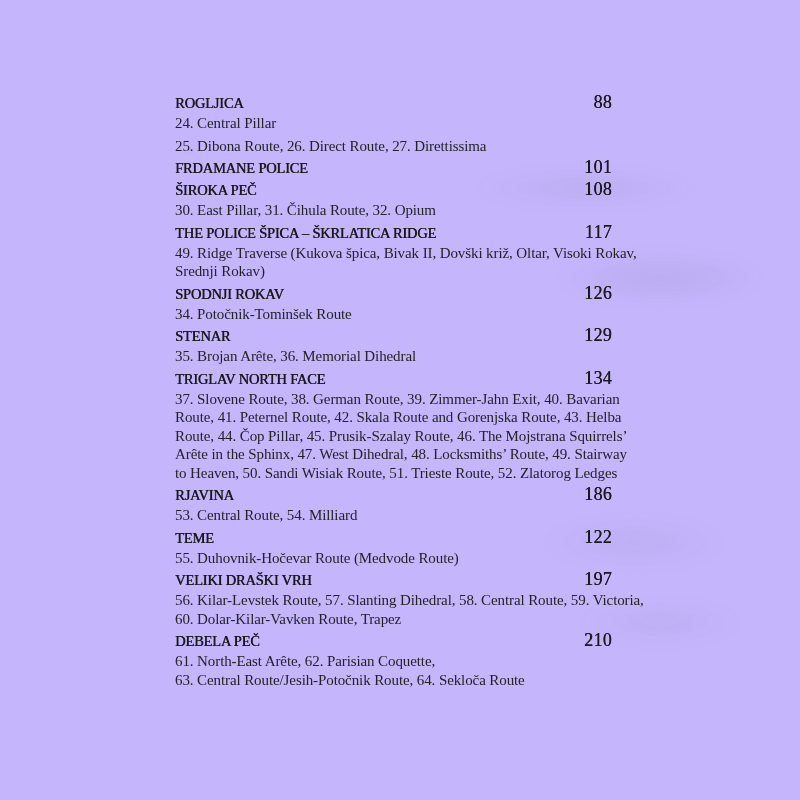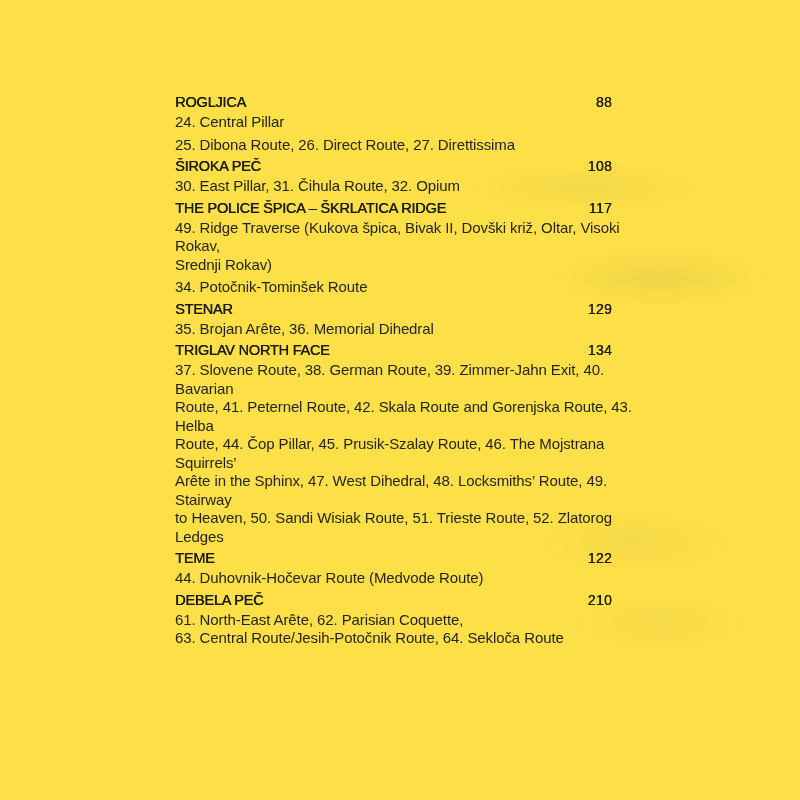--- a/index.html
+++ b/index.html
@@ -5,23 +5,23 @@
 <style>
   html, body {
     margin: 0;
     padding: 0;
     background: #ffffff;
   }
   .page {
     position: relative;
     width: 800px;
     height: 800px;
-    background: #fde047;
+    background: #c4b5fd;
     overflow: hidden;
-    font-family: Liberation Sans, sans-serif;
+    font-family: Liberation Serif, serif;
   }
   .toc {
     position: absolute;
     left: 175px;
     top: 94px;
     width: 437px;
   }
   .entry {
     margin-bottom: 4px;
   }
@@ -33,21 +33,21 @@
   .entry-title {
     font-size: 14.5px;
     line-height: 17px;
     letter-spacing: -0.2px;
     color: #1b1b1b;
     
     text-shadow: 0.45px 0 0 currentColor;
     white-space: nowrap;
   }
   .entry-page {
-    font-size: 14px;
+    font-size: 18px;
     line-height: 17px;
     color: #1b1b1b;
     text-shadow: 0.35px 0 0 currentColor;
     letter-spacing: 0.3px;
   }
   .entry-routes {
     width: 472px;
     margin-top: 2px;
     font-size: 15px;
     line-height: 18.5px;
@@ -87,40 +87,48 @@
       <span class="entry-page">88</span>
     </div>
     <div class="entry-routes">24. Central Pillar</div>
   </section>
 
   <section class="entry">
     <div class="entry-routes">25. Dibona Route, 26. Direct Route, 27. Direttissima</div>
   </section>
 
   <section class="entry">
+    <div class="entry-head">
+      <span class="entry-title">FRDAMANE POLICE</span>
+      <span class="entry-page">101</span>
+    </div>
   </section>
 
   <section class="entry">
     <div class="entry-head">
       <span class="entry-title">ŠIROKA PEČ</span>
       <span class="entry-page">108</span>
     </div>
     <div class="entry-routes">30. East Pillar, 31. Čihula Route, 32. Opium</div>
   </section>
 
   <section class="entry">
     <div class="entry-head">
       <span class="entry-title">THE POLICE ŠPICA – ŠKRLATICA RIDGE</span>
       <span class="entry-page">117</span>
     </div>
     <div class="entry-routes">49. Ridge Traverse (Kukova špica, Bivak II, Dovški križ, Oltar, Visoki Rokav,
 Srednji Rokav)</div>
   </section>
 
   <section class="entry">
+    <div class="entry-head">
+      <span class="entry-title">SPODNJI ROKAV</span>
+      <span class="entry-page">126</span>
+    </div>
     <div class="entry-routes">34. Potočnik-Tominšek Route</div>
   </section>
 
   <section class="entry">
     <div class="entry-head">
       <span class="entry-title">STENAR</span>
       <span class="entry-page">129</span>
     </div>
     <div class="entry-routes">35. Brojan Arête, 36. Memorial Dihedral</div>
   </section>
@@ -130,29 +138,44 @@
       <span class="entry-title">TRIGLAV NORTH FACE</span>
       <span class="entry-page">134</span>
     </div>
     <div class="entry-routes">37. Slovene Route, 38. German Route, 39. Zimmer-Jahn Exit, 40. Bavarian
 Route, 41. Peternel Route, 42. Skala Route and Gorenjska Route, 43. Helba
 Route, 44. Čop Pillar, 45. Prusik-Szalay Route, 46. The Mojstrana Squirrels’
 Arête in the Sphinx, 47. West Dihedral, 48. Locksmiths’ Route, 49. Stairway
 to Heaven, 50. Sandi Wisiak Route, 51. Trieste Route, 52. Zlatorog Ledges</div>
   </section>
 
+  <section class="entry">
+    <div class="entry-head">
+      <span class="entry-title">RJAVINA</span>
+      <span class="entry-page">186</span>
+    </div>
+    <div class="entry-routes">53. Central Route, 54. Milliard</div>
+  </section>
 
   <section class="entry">
     <div class="entry-head">
       <span class="entry-title">TEME</span>
       <span class="entry-page">122</span>
     </div>
-    <div class="entry-routes">44. Duhovnik-Hočevar Route (Medvode Route)</div>
+    <div class="entry-routes">55. Duhovnik-Hočevar Route (Medvode Route)</div>
   </section>
 
+  <section class="entry">
+    <div class="entry-head">
+      <span class="entry-title">VELIKI DRAŠKI VRH</span>
+      <span class="entry-page">197</span>
+    </div>
+    <div class="entry-routes">56. Kilar-Levstek Route, 57. Slanting Dihedral, 58. Central Route, 59. Victoria,
+60. Dolar-Kilar-Vavken Route, Trapez</div>
+  </section>
 
   <section class="entry">
     <div class="entry-head">
       <span class="entry-title">DEBELA PEČ</span>
       <span class="entry-page">210</span>
     </div>
     <div class="entry-routes">61. North-East Arête, 62. Parisian Coquette,
 63. Central Route/Jesih-Potočnik Route, 64. Sekloča Route</div>
   </section>
 </div>

